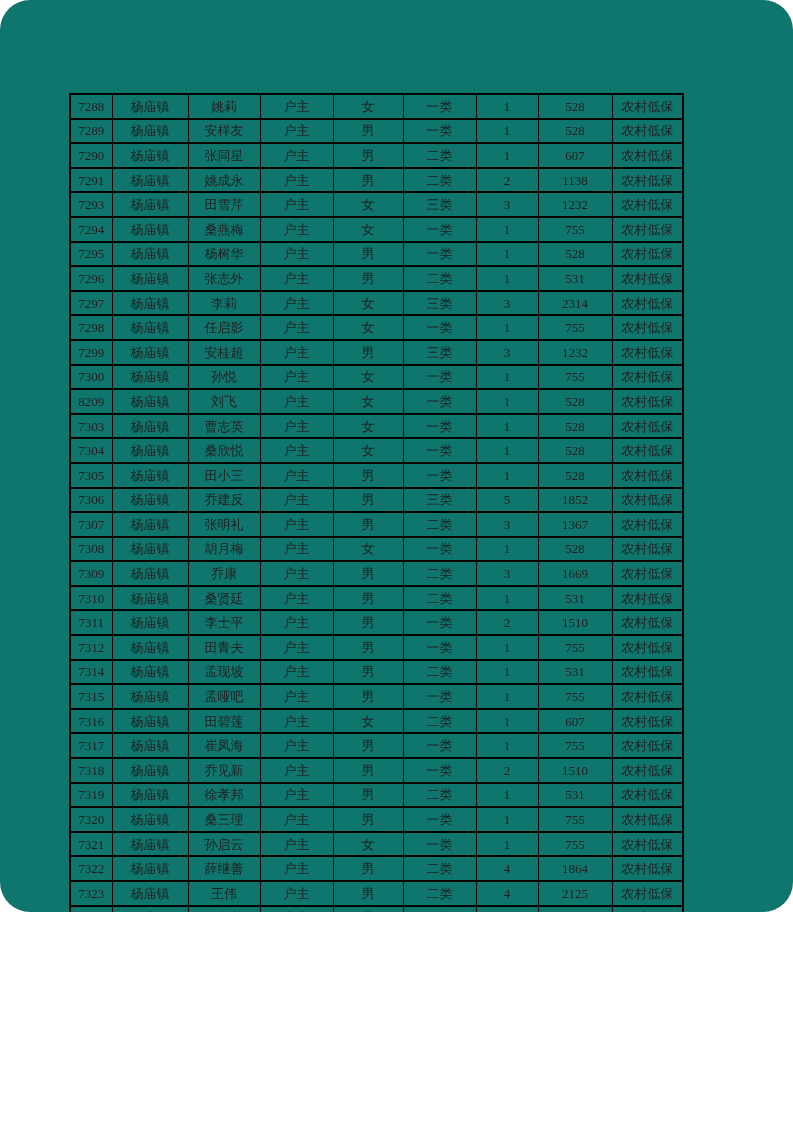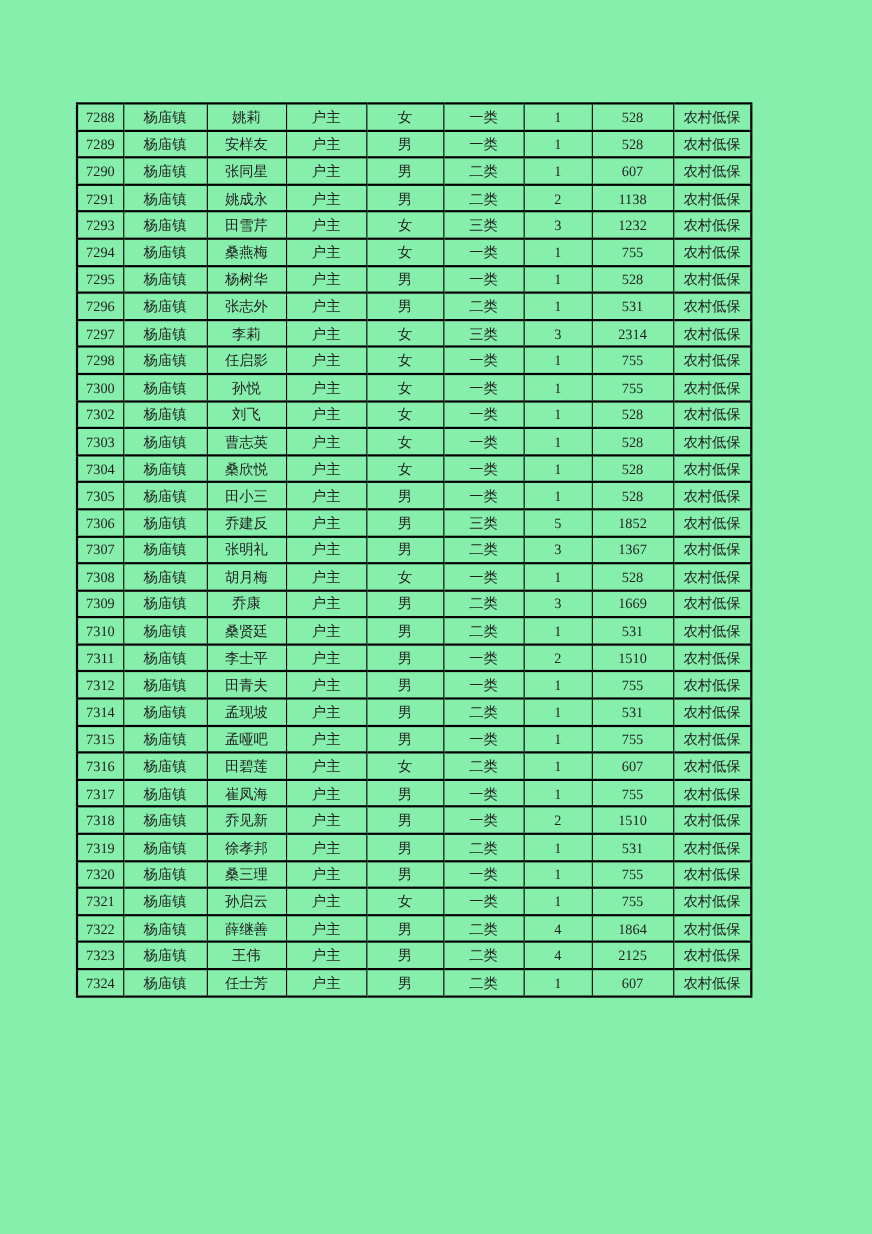--- a/index.html
+++ b/index.html
@@ -3,25 +3,26 @@
 <meta charset="utf-8">
 <style>
   html, body {
     margin: 0;
     padding: 0;
     background: #ffffff;
   }
   .page {
     position: relative;
     width: 793px;
-    height: 1122px;
-    background: #86efac;
+    height: 912px;
+    background: #0f766e;
     overflow: hidden;
     font-family: "Liberation Serif", "DejaVu Serif", serif;
     color: #1f1f1f;
+    border-radius: 30px;
   }
   table.records {
     position: absolute;
     left: 69px;
     top: 93px;
     width: 613px;
     border-collapse: collapse;
     table-layout: fixed;
     border: 2px solid #000000;
   }
@@ -162,32 +163,43 @@
           <td>杨庙镇</td>
           <td>任启影</td>
           <td>户主</td>
           <td>女</td>
           <td>一类</td>
           <td>1</td>
           <td>755</td>
           <td>农村低保</td>
         </tr>
         <tr>
+          <td>7299</td>
+          <td>杨庙镇</td>
+          <td>安桂超</td>
+          <td>户主</td>
+          <td>男</td>
+          <td>三类</td>
+          <td>3</td>
+          <td>1232</td>
+          <td>农村低保</td>
+        </tr>
+        <tr>
           <td>7300</td>
           <td>杨庙镇</td>
           <td>孙悦</td>
           <td>户主</td>
           <td>女</td>
           <td>一类</td>
           <td>1</td>
           <td>755</td>
           <td>农村低保</td>
         </tr>
         <tr>
-          <td>7302</td>
+          <td>8209</td>
           <td>杨庙镇</td>
           <td>刘飞</td>
           <td>户主</td>
           <td>女</td>
           <td>一类</td>
           <td>1</td>
           <td>528</td>
           <td>农村低保</td>
         </tr>
         <tr>

